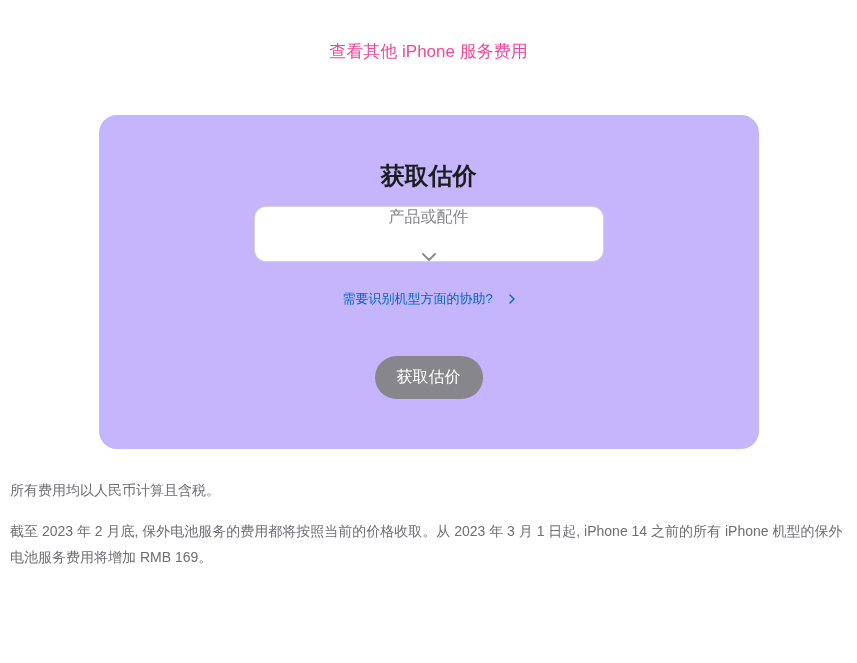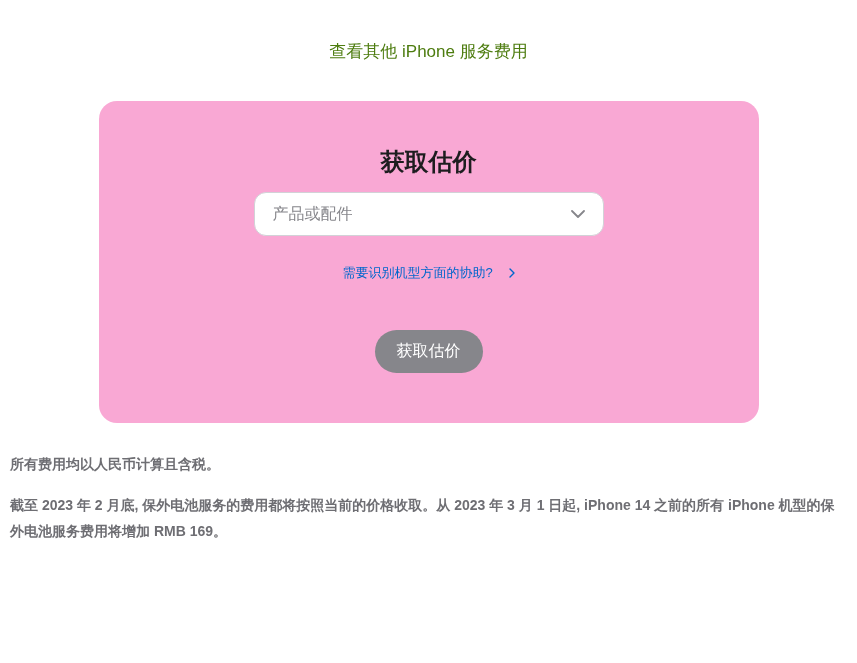--- a/index.html
+++ b/index.html
@@ -9,56 +9,57 @@
     }
     body {
       font-family: -apple-system, BlinkMacSystemFont, "Segoe UI", sans-serif;
       background: #fff;
       width: 857px;
       height: 663px;
       padding-top: 40px;
     }
     .top-link {
       text-align: center;
-      color: #4d7c0f;
+      color: #ec4899;
       font-size: 17px;
-      margin-bottom: 38px;
+      margin-bottom: 52px;
       cursor: pointer;
     }
     .card {
-      background: #f9a8d4;
+      background: #c4b5fd;
       border-radius: 18px;
       width: 660px;
       margin: 0 auto;
       padding: 45px 40px 50px 40px;
       text-align: center;
     }
     .card-title {
       font-size: 24px;
       font-weight: 600;
       color: #1d1d1f;
       margin-bottom: 14px;
     }
     .card-subtitle {
       font-size: 16px;
       color: #1d1d1f;
       margin-bottom: 48px;
     }
     .select-box {
       width: 350px;
-      height: 44px;
+      height: 56px;
       margin: 0 auto 20px auto;
       background: #fff;
       border: 1px solid #d2d2d7;
       border-radius: 12px;
       display: flex;
       align-items: center;
       justify-content: space-between;
-      padding: 0 18px;
+      padding: 0 12px;
       cursor: pointer;
+      flex-direction: column;
     }
     .select-box .label {
       color: #86868b;
       font-size: 16px;
     }
     .select-box .chevron svg {
       width: 14px;
       height: 8px;
       display: block;
     }
@@ -88,21 +89,20 @@
     }
     .footer-text {
       margin-top: 28px;
       padding: 0 10px;
       font-size: 14px;
       color: #6e6e73;
       line-height: 1.9;
     }
     .footer-text p {
       margin-bottom: 14px;
-      font-weight: bold;
     }
     .notice-container {
       position: relative;
     }
   </style>
 </head>
 <body>
 
 <div class="top-link">查看其他 iPhone 服务费用</div>
 

